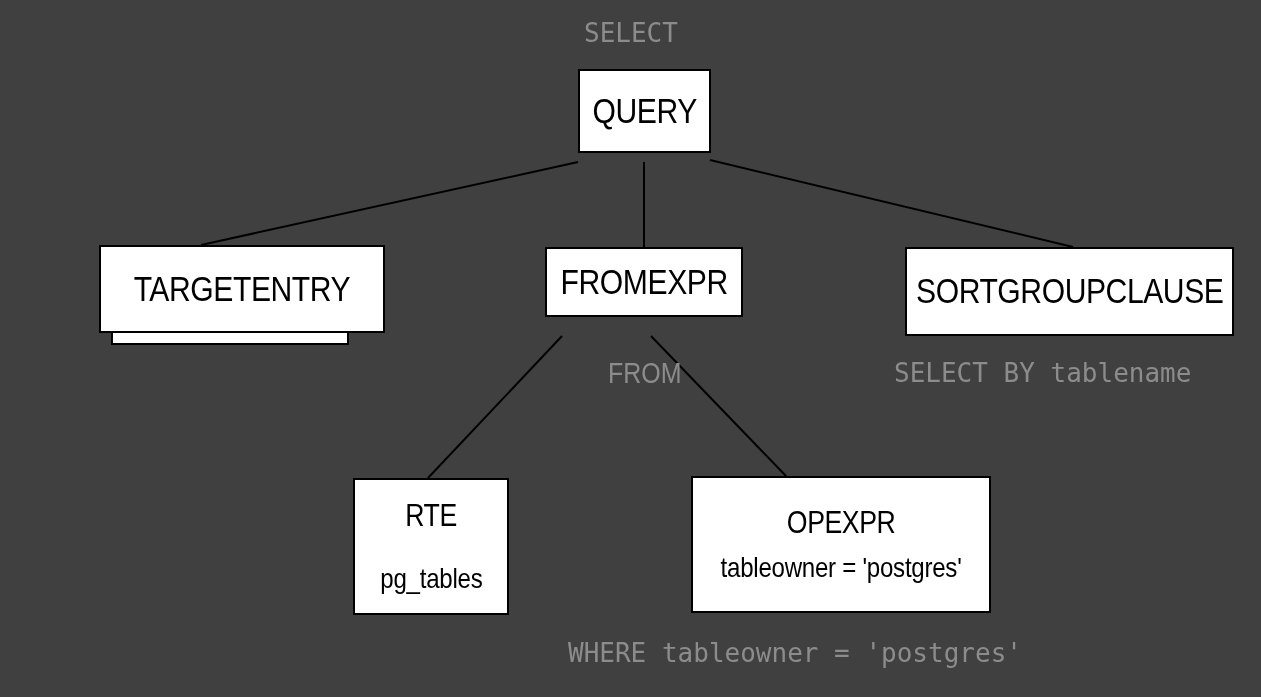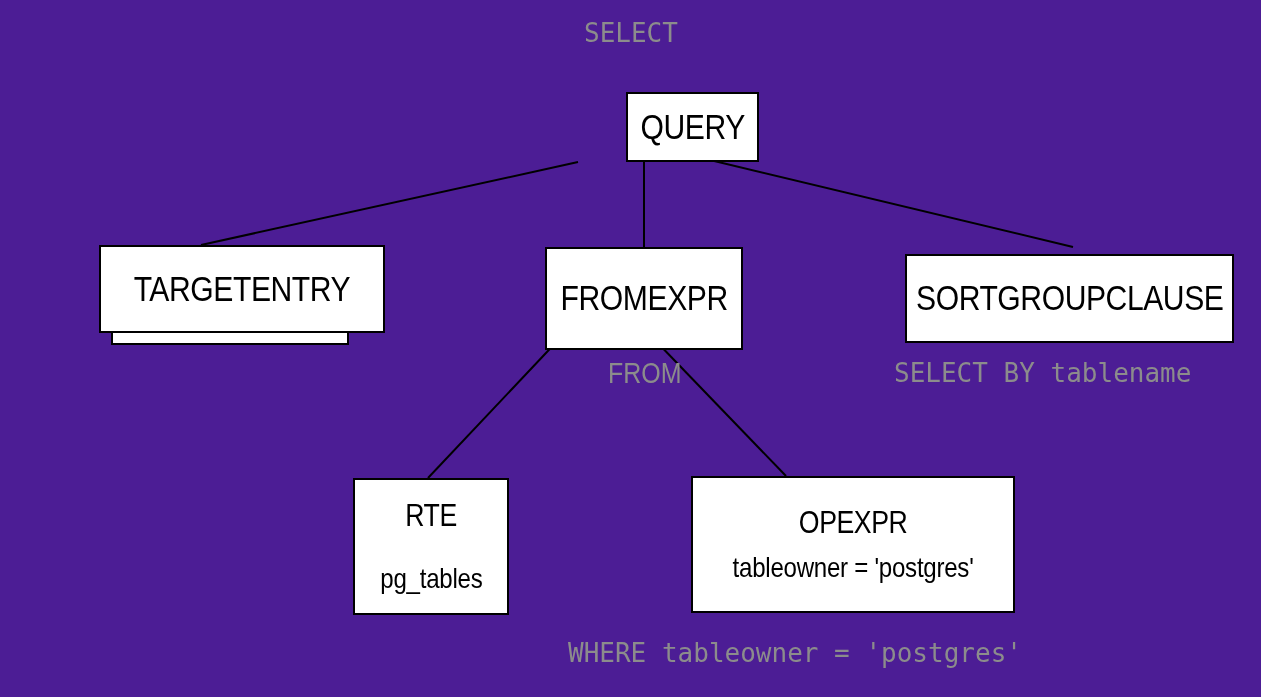--- a/index.html
+++ b/index.html
@@ -4,21 +4,21 @@
 <style>
   html, body {
     margin: 0;
     padding: 0;
     background: #ffffff;
   }
   #canvas {
     position: relative;
     width: 1261px;
     height: 697px;
-    background: #4c1d95;
+    background: #404040;
     overflow: hidden;
     font-family: "DejaVu Sans", sans-serif;
   }
   svg.edges {
     position: absolute;
     left: 0;
     top: 0;
     width: 1261px;
     height: 697px;
     pointer-events: none;
@@ -89,43 +89,43 @@
   <svg class="edges" viewBox="0 0 1261 697">
     <line x1="578" y1="162" x2="201" y2="245" stroke="#000000" stroke-width="2"></line>
     <line x1="644" y1="162" x2="644" y2="247" stroke="#000000" stroke-width="2"></line>
     <line x1="710" y1="160" x2="1073" y2="247" stroke="#000000" stroke-width="2"></line>
     <line x1="562" y1="336" x2="428" y2="478" stroke="#000000" stroke-width="2"></line>
     <line x1="651" y1="336" x2="786" y2="476" stroke="#000000" stroke-width="2"></line>
   </svg>
 
   <div class="caption" style="left:584px; top:18px;">SELECT</div>
 
-  <div class="node" style="left:578px; top:92px; width:133px; height:70px;margin-left:48px;">
+  <div class="node" style="left:578px; top:69px; width:133px; height:84px;">
     <span class="node-title">QUERY</span>
   </div>
 
   <div class="node-stack-back" style="left:111px; top:257px; width:238px; height:88px;"></div>
   <div class="node" style="left:99px; top:245px; width:286px; height:88px;">
     <span class="node-title">TARGETENTRY</span>
   </div>
 
-  <div class="node" style="left:545px; top:247px; width:198px; height:103px;">
+  <div class="node" style="left:545px; top:247px; width:198px; height:70px;">
     <span class="node-title">FROMEXPR</span>
   </div>
   <div class="caption narrow" style="left:608px; top:357px;">FROM</div>
 
-  <div class="node" style="left:905px; top:247px; width:329px; height:89px;margin-top:7px;">
+  <div class="node" style="left:905px; top:247px; width:329px; height:89px;">
     <span class="node-title">SORTGROUPCLAUSE</span>
   </div>
   <div class="caption" style="left:894px; top:358px;">SELECT BY tablename</div>
 
   <div class="node" style="left:353px; top:478px; width:156px; height:137px;gap:18px;">
     <span class="node-title small">RTE</span>
     <span class="node-sub">pg_tables</span>
   </div>
 
-  <div class="node" style="left:691px; top:476px; width:324px; height:137px;">
+  <div class="node" style="left:691px; top:476px; width:300px; height:137px;">
     <span class="node-title small">OPEXPR</span>
     <span class="node-sub">tableowner = 'postgres'</span>
   </div>
   <div class="caption" style="left:568px; top:638px;">WHERE tableowner = 'postgres'</div>
 
 </div>
 
 </body></html>

